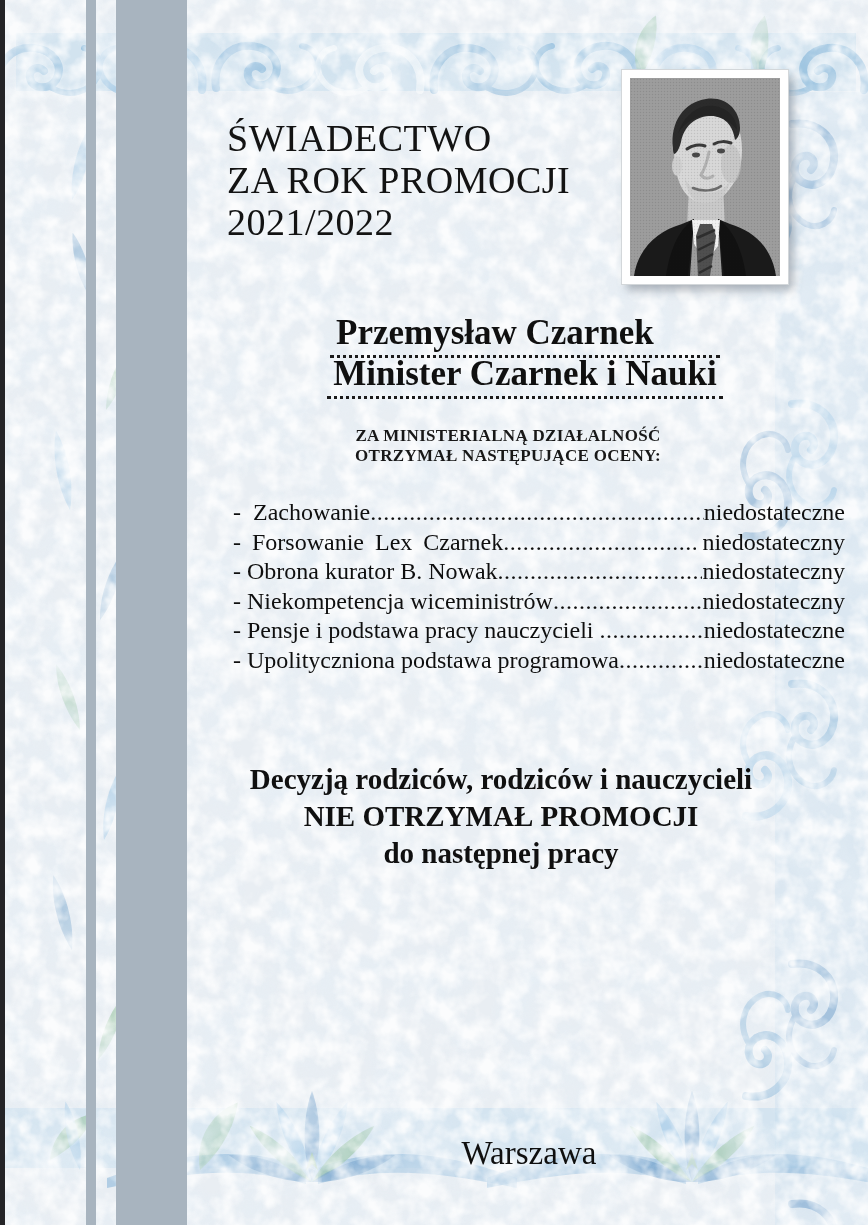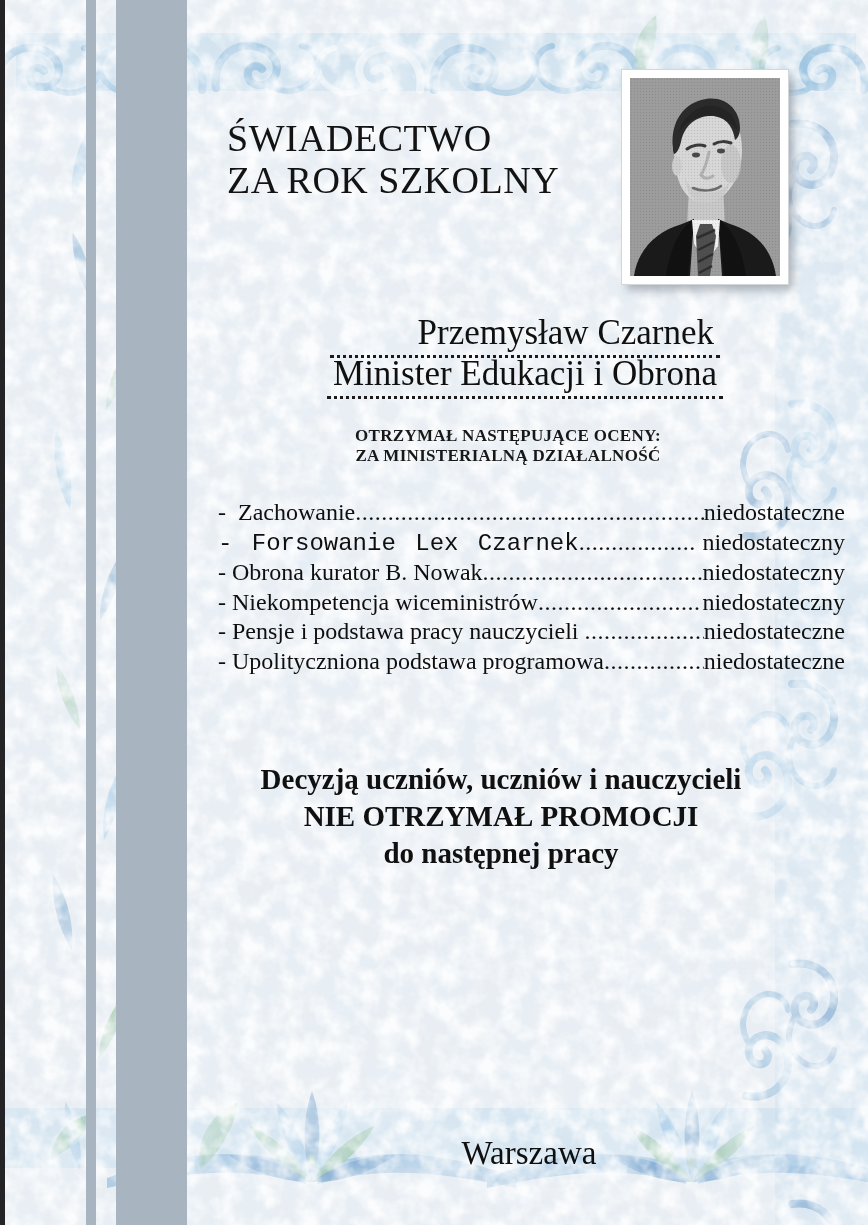--- a/index.html
+++ b/index.html
@@ -28,43 +28,43 @@
     position:absolute;left:622px;top:70px;
     width:150px;height:198px;
     background:#fff;padding:8px;
     box-shadow:0 0 0 1px #d3d7da, 5px 6px 9px rgba(80,92,104,.45);
   }
   .photo-frame svg{display:block;}
 
   .name-block{position:absolute;left:185px;top:314px;width:680px;text-align:center;}
   .name-line{height:41px;line-height:41px;}
   .name-line span{
-    display:inline-block;min-width:378px;text-align:right;
-    font-weight:normal;font-size:35px;line-height:38px;
+    display:inline-block;min-width:378px;text-align:left;
+    font-weight:bold;font-size:35px;line-height:38px;
     padding:0 6px 3px 6px;
     border-bottom:3px dotted #1b1b1b;
     color:#101010;
   }
   .subheading{
     position:absolute;left:168px;top:426px;width:680px;
     text-align:center;font-weight:bold;font-size:17px;line-height:20px;
     letter-spacing:.3px;color:#181818;
   }
   .grades{
     position:absolute;left:218px;top:498px;width:627px;
     font-size:24px;line-height:29.5px;
   }
-  .grade-row{display:flex;align-items:baseline;}
+  .grade-row{display:flex;align-items:baseline;margin-left:15px;}
   .grade-subject{white-space:pre;flex:0 0 auto;}
   .grade-dots{
     flex:1 1 auto;overflow:hidden;white-space:nowrap;
     letter-spacing:.5px;
   }
   .grade-value{white-space:pre;flex:0 0 auto;}
-  .grade-row.spread .grade-subject{word-spacing:5px;font-family:Liberation Mono, monospace;}
+  .grade-row.spread .grade-subject{word-spacing:5px;}
 
   .statement{
     position:absolute;left:161px;top:761px;width:680px;
     text-align:center;font-weight:bold;font-size:29px;line-height:37px;
     color:#101010;
   }
   .footer{
     position:absolute;left:189px;top:1138px;width:680px;
     text-align:center;font-size:33px;line-height:31px;
   }
@@ -159,21 +159,22 @@
   </svg>
 
   <div class="edge edge-dark"></div>
   <div class="ribbon ribbon-thin"></div>
   <div class="ribbon ribbon-wide"></div>
 
   <div class="content">
 
     <div class="title-block">
       <div>ŚWIADECTWO</div>
-      <div>ZA ROK SZKOLNY</div>
+      <div>ZA ROK PROMOCJI</div>
+      <div>2021/2022</div>
     </div>
 
     <div class="photo-frame">
       <svg width="150" height="198" viewBox="0 0 150 198">
         <defs>
           <pattern id="halftone" width="3" height="3" patternUnits="userSpaceOnUse">
             <circle cx="1.5" cy="1.5" r="0.75" fill="#1a1a1a"></circle>
           </pattern>
         </defs>
         <rect width="150" height="198" fill="#9d9d9d"></rect>
@@ -212,27 +213,27 @@
 
         <rect width="150" height="198" fill="url(#halftone)" opacity=".12"></rect>
       </svg>
     </div>
 
     <div class="name-block">
       <div class="name-line">
         <span>Przemysław Czarnek</span>
       </div>
       <div class="name-line">
-        <span>Minister Edukacji i Obrona</span>
+        <span>Minister Czarnek i Nauki</span>
       </div>
     </div>
 
     <div class="subheading">
+      <div>ZA MINISTERIALNĄ DZIAŁALNOŚĆ</div>
       <div>OTRZYMAŁ NASTĘPUJĄCE OCENY:</div>
-      <div>ZA MINISTERIALNĄ DZIAŁALNOŚĆ</div>
     </div>
 
     <div class="grades">
       <div class="grade-row">
         <span class="grade-subject">-  Zachowanie</span>
           <span class="grade-dots">........................................................................................................................................................</span>
           <span class="grade-value">niedostateczne</span>
       </div>
       <div class="grade-row spread">
         <span class="grade-subject">- Forsowanie Lex Czarnek</span>
@@ -255,21 +256,21 @@
           <span class="grade-value">niedostateczne</span>
       </div>
       <div class="grade-row">
         <span class="grade-subject">- Upolityczniona podstawa programowa</span>
           <span class="grade-dots">........................................................................................................................................................</span>
           <span class="grade-value">niedostateczne</span>
       </div>
     </div>
 
     <div class="statement">
-      <div>Decyzją uczniów, uczniów i nauczycieli</div>
+      <div>Decyzją rodziców, rodziców i nauczycieli</div>
       <div>NIE OTRZYMAŁ PROMOCJI</div>
       <div>do następnej pracy</div>
     </div>
 
     <div class="footer">
       <div>Warszawa</div>
     </div>
 
   </div>
 </div>

